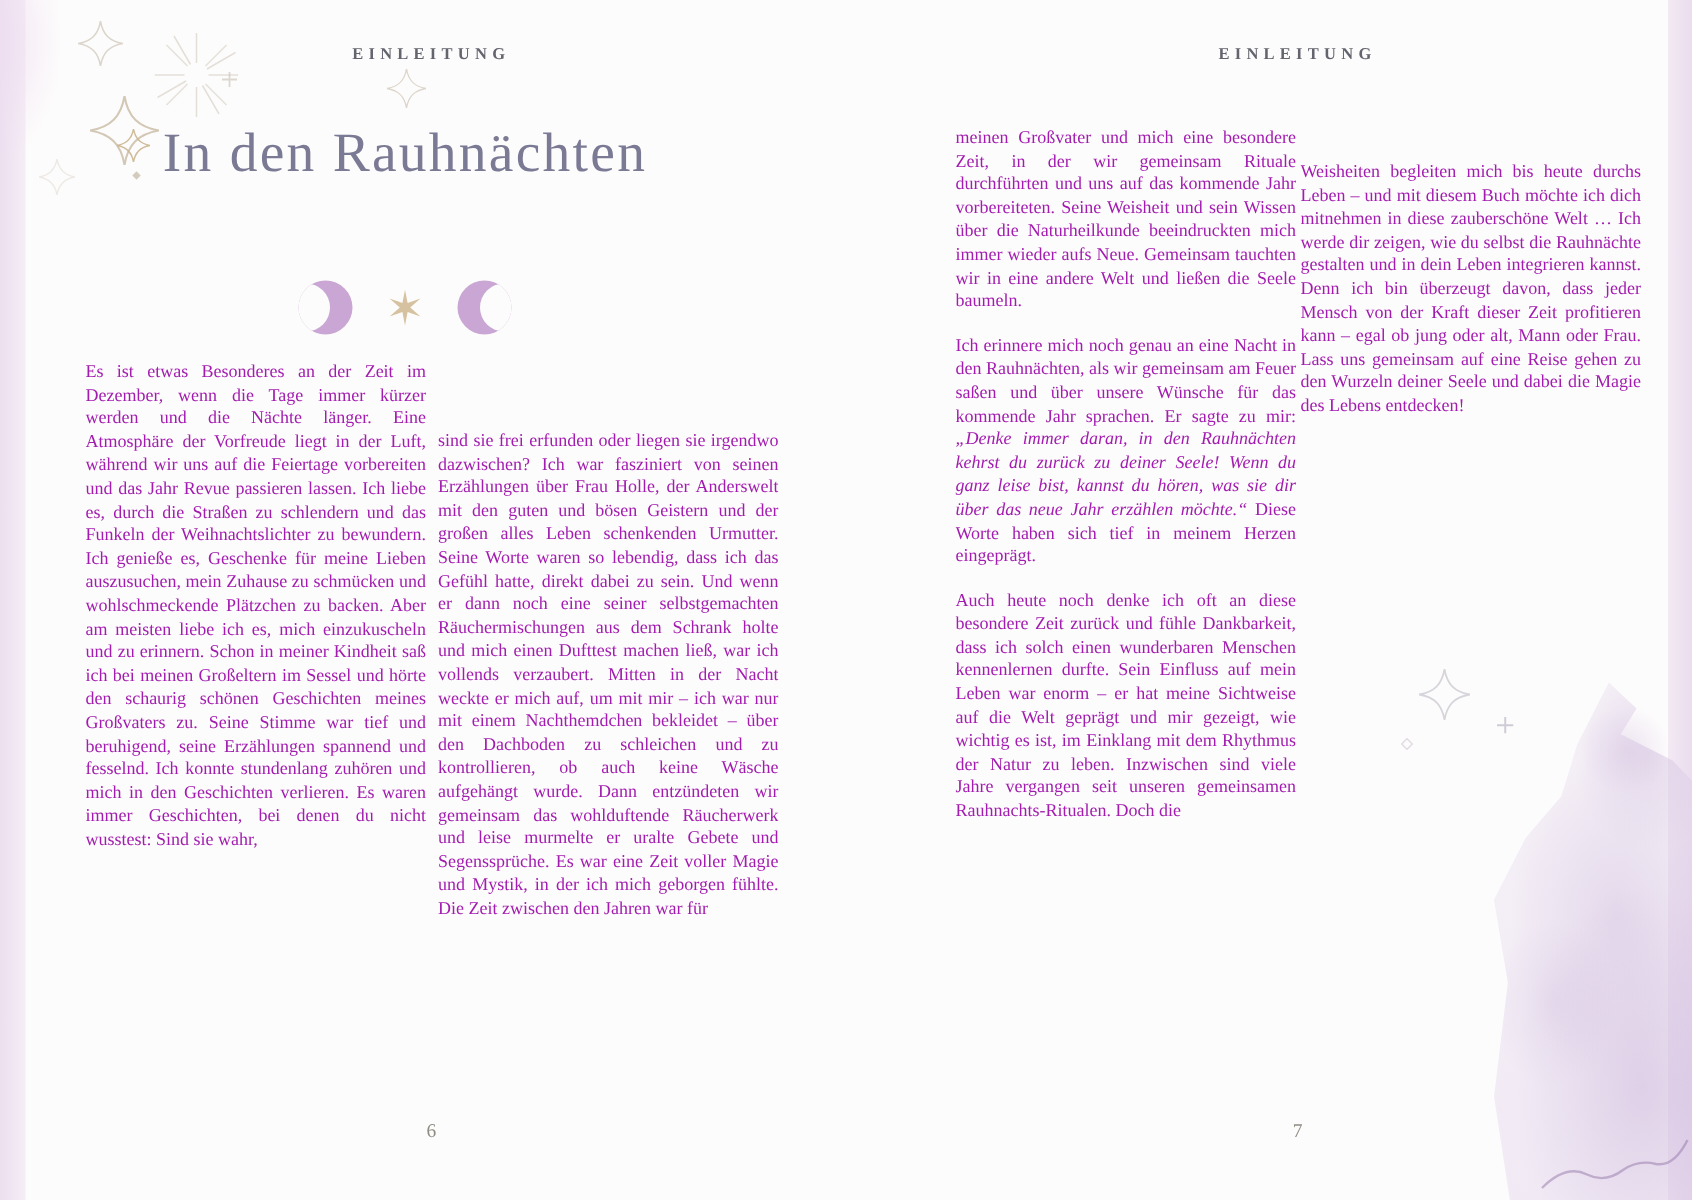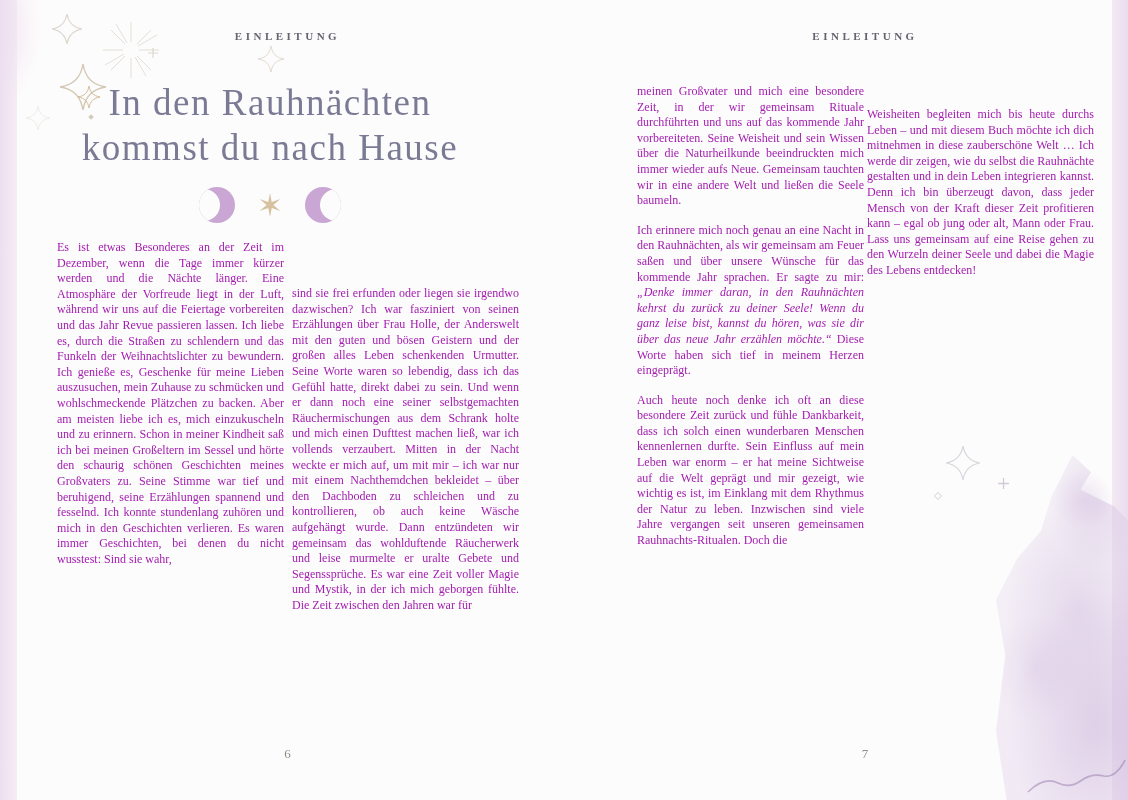--- a/index.html
+++ b/index.html
@@ -125,21 +125,20 @@
 <svg class="deco" style="left:998px;top:478px;opacity:.7" width="11" height="11" viewBox="0 0 10 10">
   <path d="M5 0 V10 M0 5 H10" stroke="#bdb7c6" stroke-width="1.2"></path>
 </svg>
 <svg class="deco" style="left:934px;top:492px;opacity:.7" width="8" height="8" viewBox="0 0 8 8">
   <rect x="1.5" y="1.5" width="5" height="5" transform="rotate(45 4 4)" fill="none" stroke="#d5cfd8" stroke-width="1"></rect>
 </svg>
 
 <div class="running-head head-left">EINLEITUNG</div>
 <h1 class="chapter-title" style="margin:0">
   <span>In den Rauhnächten</span><br>
-  <span>kommst du nach Hause</span>
 </h1>
 
 <div class="moon-row">
   <div class="moon moon-left"></div>
   <svg width="26" height="26" viewBox="0 0 24 24">
     <polygon points="12,1 13.6,9.2 21.5,6.5 15.2,12 21.5,17.5 13.6,14.8 12,23 10.4,14.8 2.5,17.5 8.8,12 2.5,6.5 10.4,9.2" fill="#d6c2a0"></polygon>
   </svg>
   <div class="moon moon-right"></div>
 </div>
 

